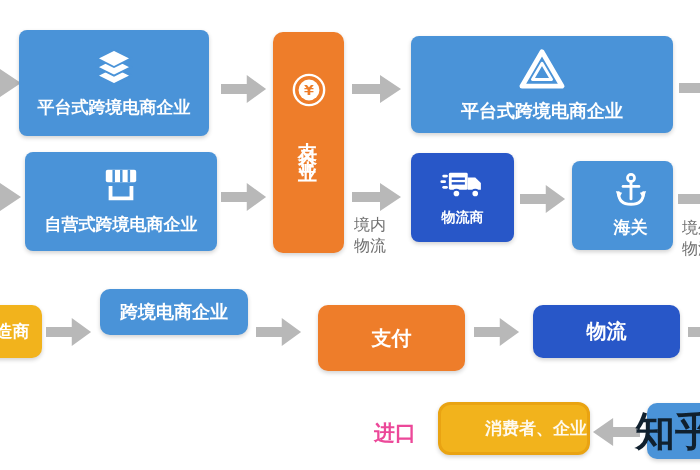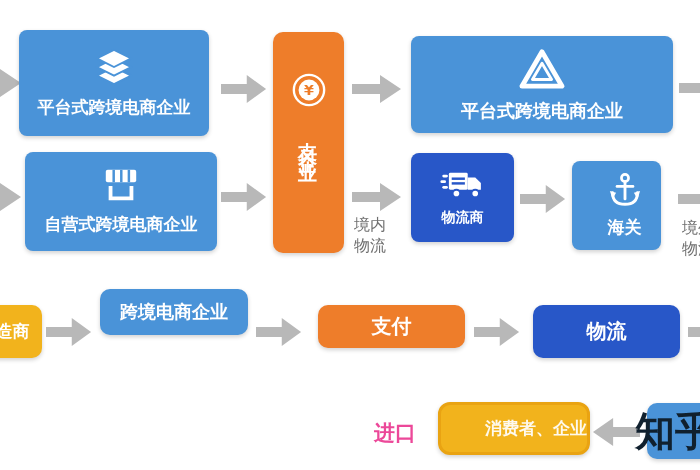--- a/index.html
+++ b/index.html
@@ -38,25 +38,25 @@
 
   svg text{font-family:"DejaVu Sans","Liberation Sans",sans-serif;}
 
   #box-platform{left:19px;top:30px;width:190px;height:106px;font-size:17px;}
   #box-self{left:25px;top:152px;width:192px;height:99px;font-size:17px;}
   #box-payment-co{left:273px;top:32px;width:71px;height:221px;border-radius:10px;
                   justify-content:flex-start;padding-top:40px;}
   #box-payment-co .icon{margin-bottom:18px;}
   #box-third-party{left:411px;top:36px;width:262px;height:97px;font-size:18px;}
   #box-logistics-prov{left:411px;top:153px;width:103px;height:89px;font-size:14px;}
-  #box-customs{left:572px;top:161px;width:89px;height:89px;font-size:17px;padding-left:16px;}
+  #box-customs{left:572px;top:161px;width:101px;height:89px;font-size:17px;padding-left:16px;}
 
   #box-manufacturer{left:-34px;top:305px;width:76px;height:53px;border-radius:10px;font-size:17px;}
   #box-ecommerce{left:100px;top:289px;width:148px;height:46px;border-radius:10px;font-size:18px;justify-content:center;}
-  #box-payment{left:318px;top:305px;width:147px;height:43px;border-radius:10px;font-size:20px;}
+  #box-payment{left:318px;top:305px;width:147px;height:66px;border-radius:10px;font-size:20px;}
   #box-logistics{left:533px;top:305px;width:147px;height:53px;border-radius:10px;font-size:20px;}
   #box-consumer{left:438px;top:402px;width:152px;height:53px;border-radius:12px;font-size:17px;
                 border:3px solid var(--gold-border);color:rgba(255,255,255,.92);align-items:flex-end;}
   #box-corner{left:647px;top:403px;width:80px;height:56px;border-radius:10px;}
 
   #label-domestic{left:354px;top:215px;width:36px;}
   #label-overseas{left:682px;top:218px;width:36px;}
   #label-import{left:374px;top:419px;font-size:21px;color:#ec4899;font-weight:600;
                 position:absolute;}
   #watermark{position:absolute;left:635px;top:404px;font-size:40px;font-weight:bold;

